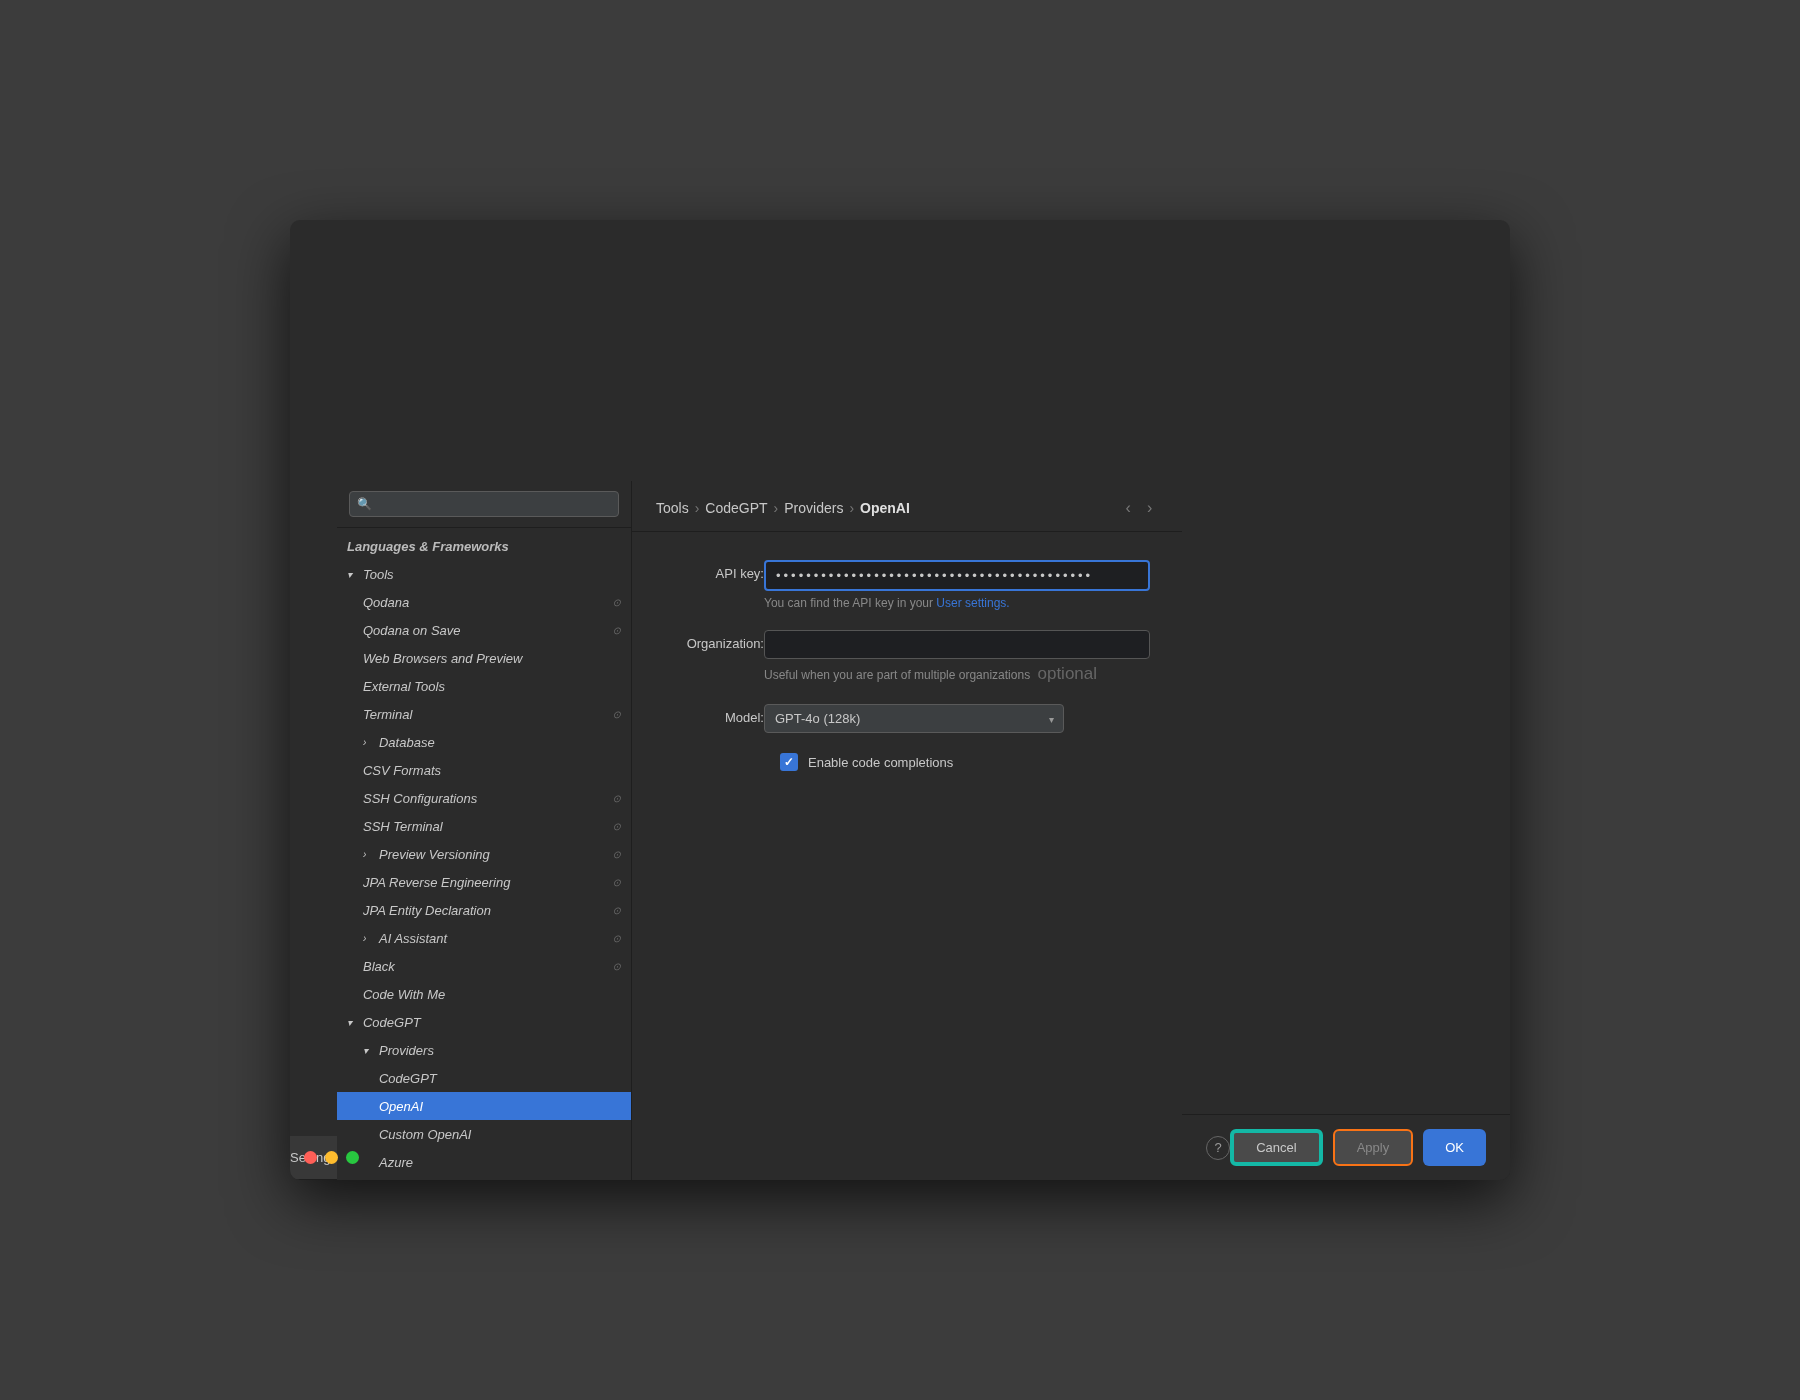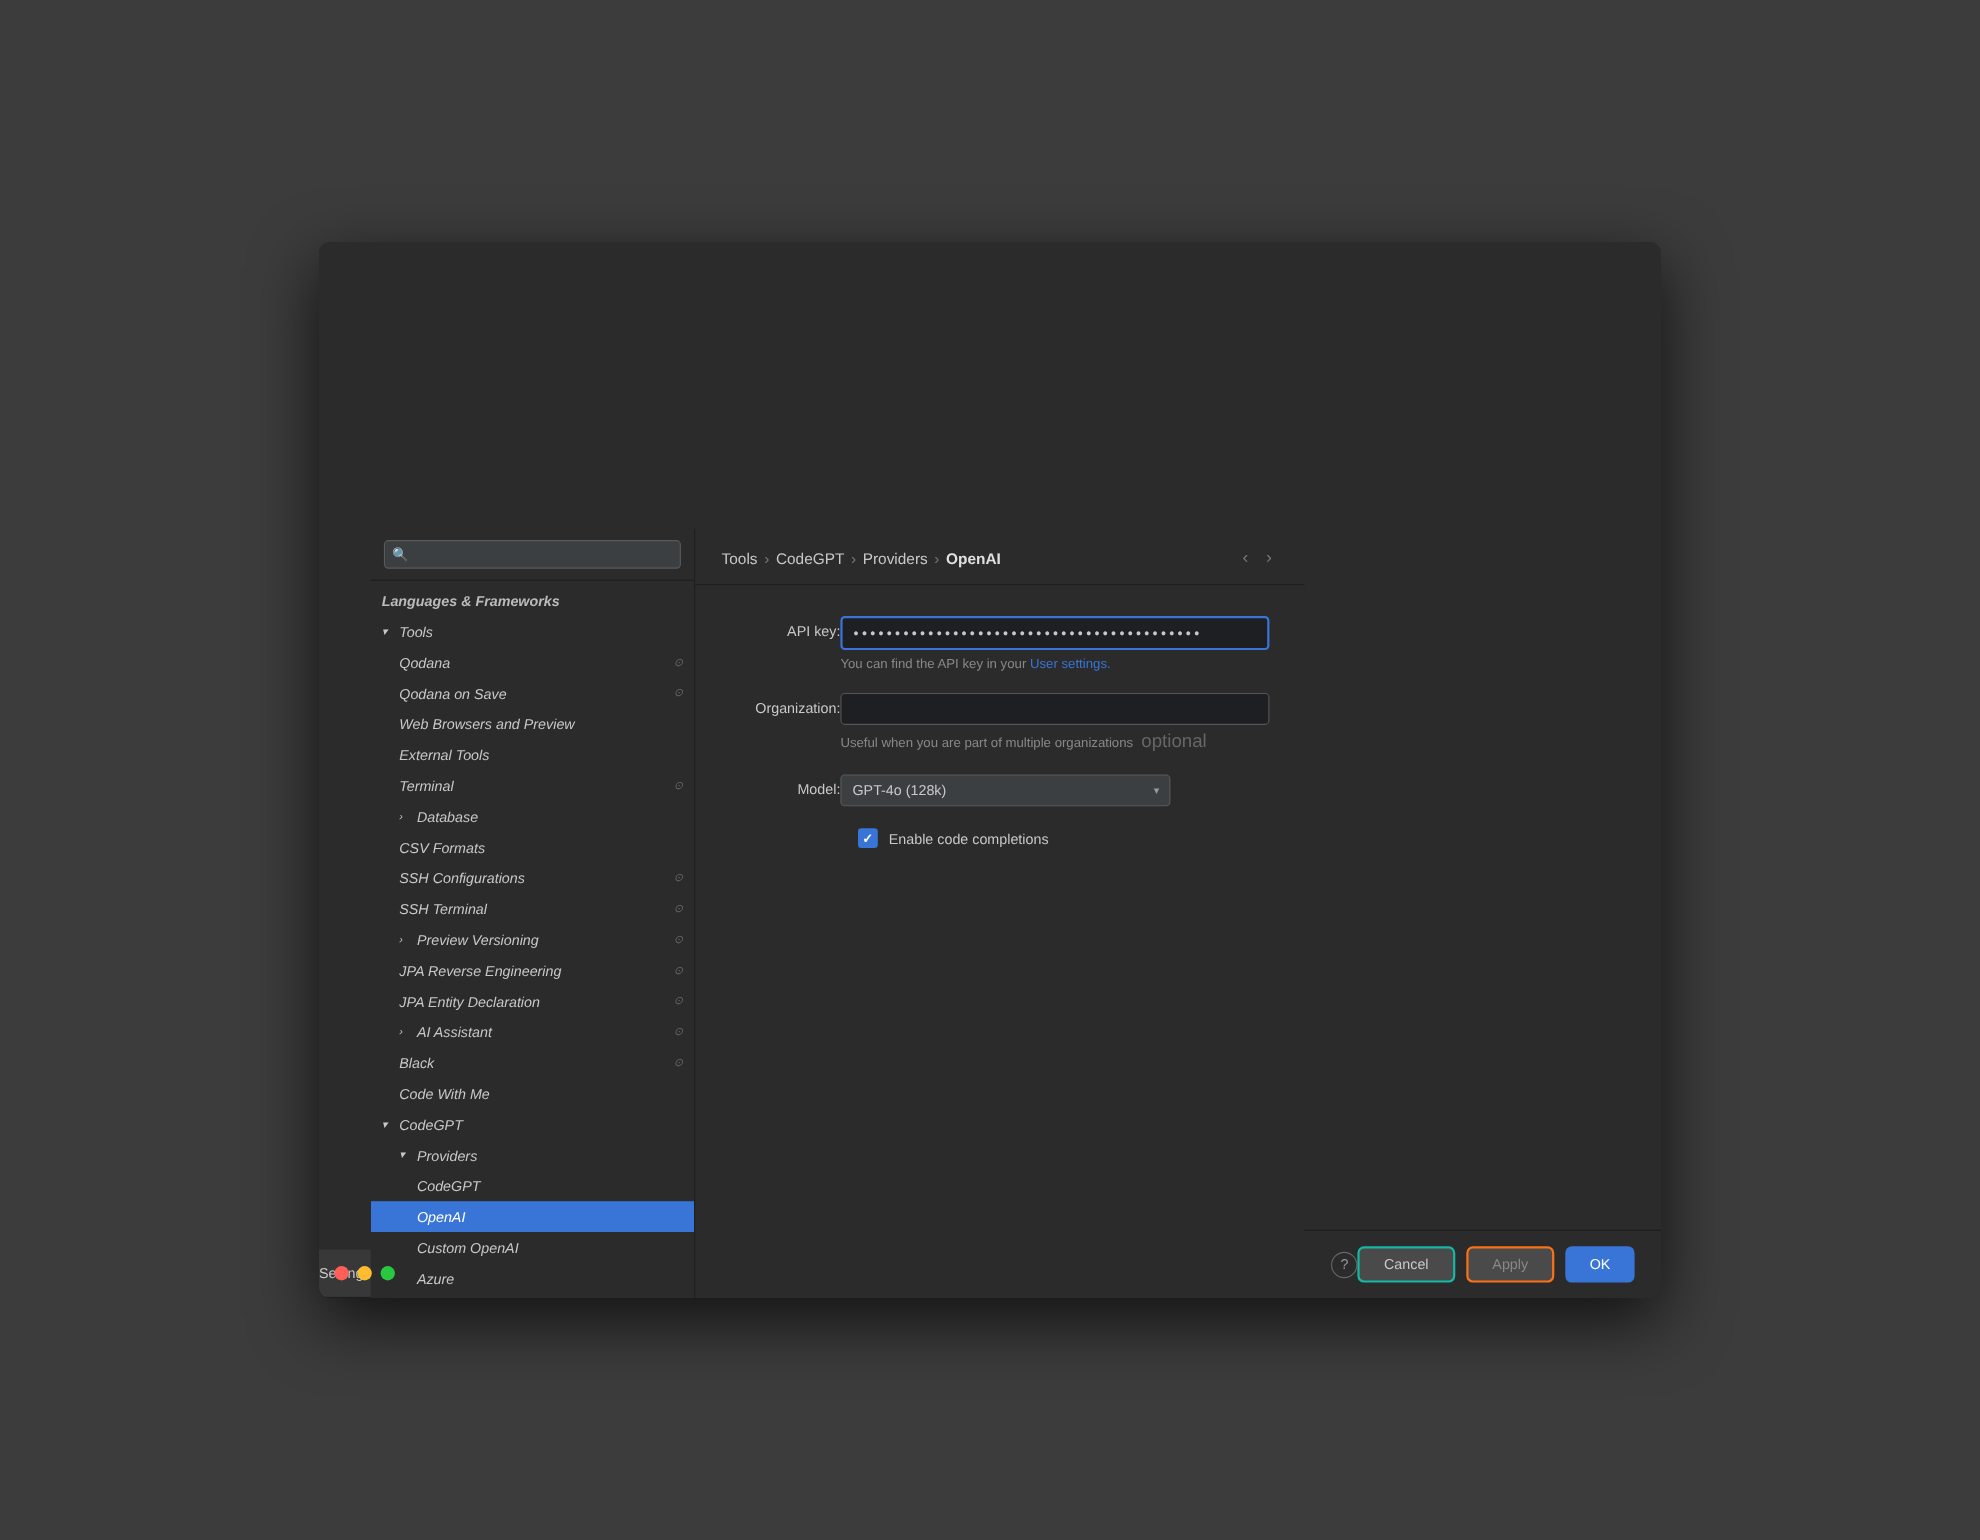--- a/index.html
+++ b/index.html
@@ -301,21 +301,21 @@
     .btn {
       padding: 7px 22px;
       border-radius: 6px;
       font-size: 13px;
       cursor: pointer;
       border: none;
     }
     .btn-cancel {
       background: #4a4a4a;
       color: #c8c8c8;
-      border: 2px solid #14b8a6;
+      border: 4px solid #14b8a6;
     }
     .btn-apply {
       background: #4a4a4a;
       color: #888;
       border: 2px solid #f97316;
     }
     .btn-ok {
       background: #3875d7;
       color: #fff;
       border: none;

